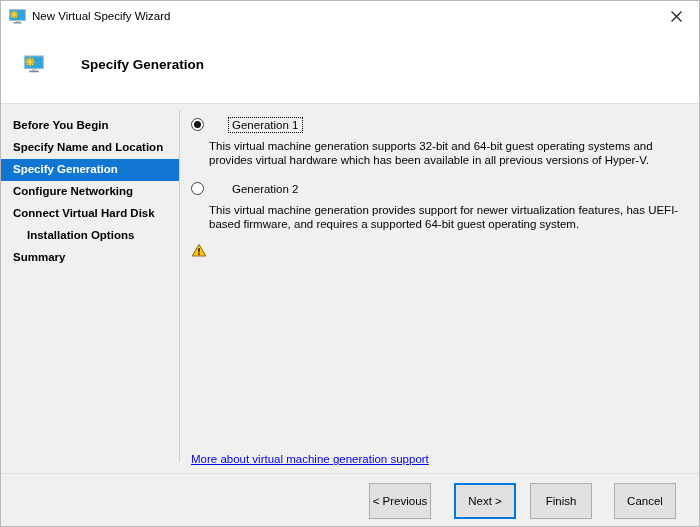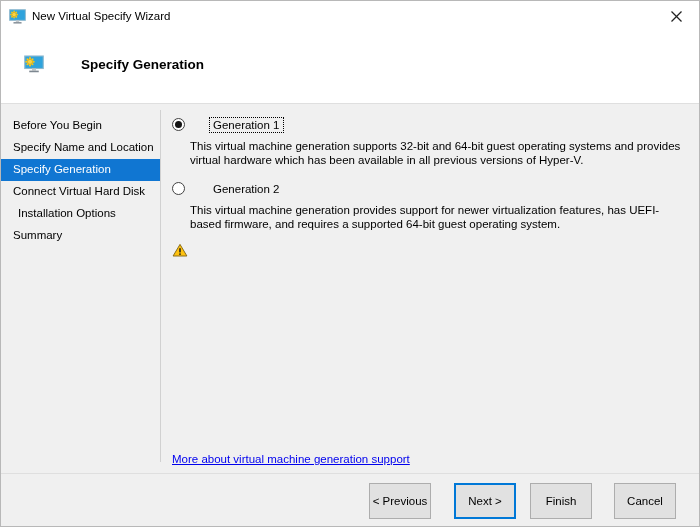--- a/index.html
+++ b/index.html
@@ -32,30 +32,31 @@
   .headerbar .hdr-icon { position:absolute; left:23px; top:23px; width:20px; height:20px; }
   .headerbar h1 {
     position:absolute; left:80px; top:26px;
     font-size:13.5px; font-weight:bold; color:#000;
   }
 
   
   .body { display:flex; height:369px; background:#f0f0f0; }
 
   .sidebar {
-    width:160px; flex:none;
+    width:179px; flex:none;
     border-right:1px solid #d1d1d1;
     margin-top:6px; margin-bottom:11px;
     padding-top:5px;
+    font-weight:bold;
   }
   .nav-item {
     height:22px; line-height:21px; padding-left:12px;
     white-space:nowrap; cursor:default;
   }
-  .nav-item.indent { padding-left:17px; }
+  .nav-item.indent { padding-left:26px; }
   .nav-item.selected { background:#1076d2; color:#fff; }
 
   .content { flex:1; position:relative; padding:14px 12px 0 11px; }
 
   .intro { margin-bottom:13px; }
 
   .opt-row { display:flex; align-items:flex-start; margin-top:0;gap:20px; }
   .radio {
     width:13px; height:13px; border:1px solid #424242; border-radius:50%;
     background:#fff; position:relative; flex:none; margin-right:5px;
@@ -135,20 +136,21 @@
       </svg>
     <h1>Specify Generation</h1>
   </div>
 
   <div class="body">
 
     <div class="sidebar">
       <div class="nav-item">Before You Begin</div>
       <div class="nav-item">Specify Name and Location</div>
       <div class="nav-item selected">Specify Generation</div>
+      <div class="nav-item">Configure Networking</div>
       <div class="nav-item">Connect Virtual Hard Disk</div>
       <div class="nav-item indent">Installation Options</div>
       <div class="nav-item">Summary</div>
     </div>
 
     <div class="content">
 
 
       <div class="opt-row">
         <span class="radio checked"></span>

